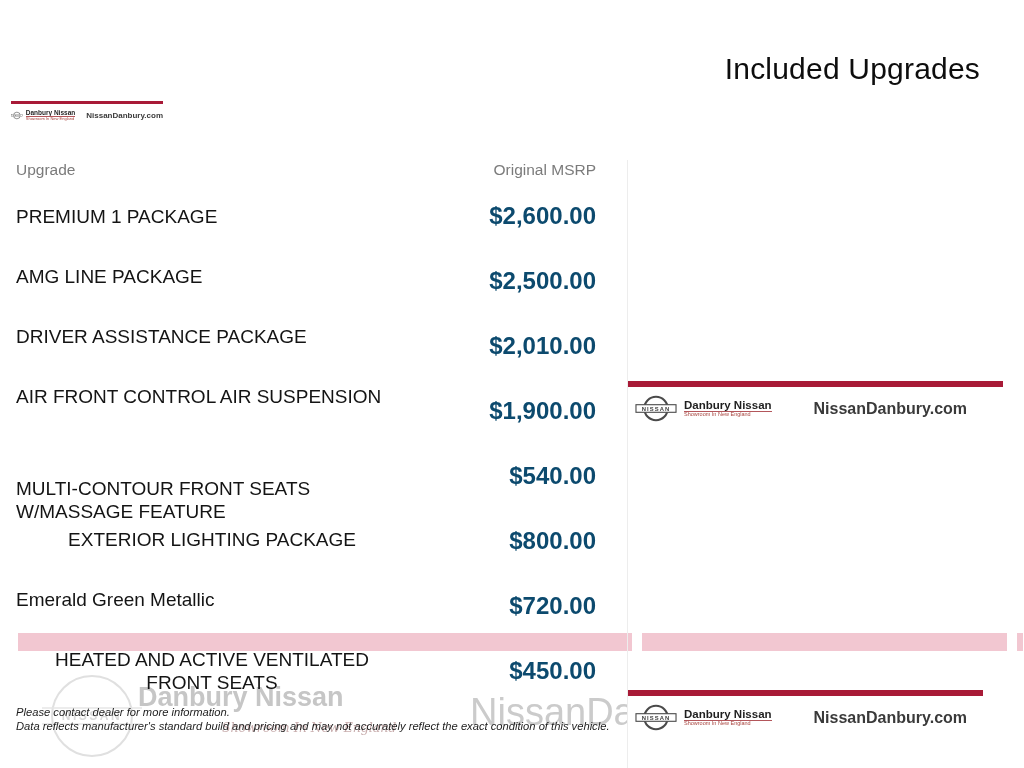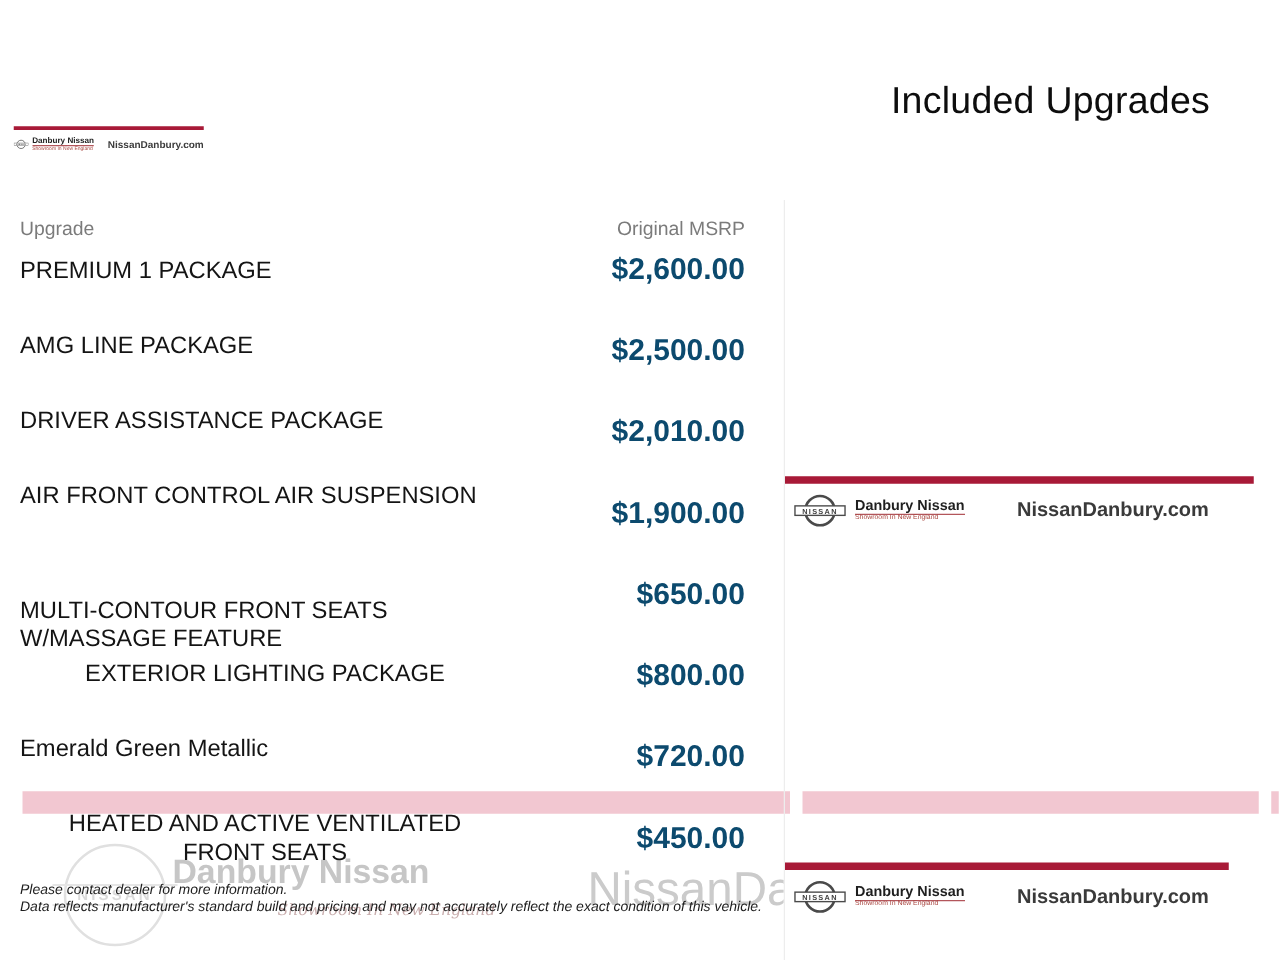--- a/index.html
+++ b/index.html
@@ -2,21 +2,21 @@
 <html><head>
 <meta charset="utf-8">
 <style>
   html,body{margin:0;padding:0;background:#fff;}
   #app{
     position:relative;width:1024px;height:768px;background:#ffffff;
     font-family:"Liberation Sans", sans-serif;overflow:hidden;
   }
   
   .page-title{
-    position:absolute;top:48px;right:40px;margin:16px;
+    position:absolute;top:48px;right:40px;margin:4px;
     font-size:30px;font-weight:400;color:#0d0d0d;letter-spacing:.2px;
   }
   
   .logo-block{position:absolute;}
   .logo-rule{background:#a81a37;width:100%;}
   .logo-row{display:flex;align-items:center;}
   .name-stack{display:flex;flex-direction:column;line-height:1.05;}
   .dealer-name{font-weight:700;color:#1f1f1f;white-space:nowrap;}
   .dealer-tagline{color:#a8453f;border-top:1px solid #b3565b;white-space:nowrap;}
   .site-text{font-weight:700;color:#3b3b3b;white-space:nowrap;}
@@ -32,21 +32,21 @@
   .logo-lg{left:628px;width:375px;}
   .logo-lg .logo-rule{height:6px;margin-bottom:7px;}
   .logo-lg .emblem{width:42px;height:29px;margin-left:7px;}
   .logo-lg .dealer-name{font-size:11.5px;}
   .logo-lg .dealer-tagline{font-size:5.5px;}
   .logo-lg .name-stack{margin-left:7px;}
   .logo-lg .site-text{font-size:16px;margin-left:42px;color:#3a3a3a;}
   .logo-mid{top:381px;}
   .logo-bot{top:690px;width:355px;}
   
-  .col-head{position:absolute;font-size:15.5px;color:#7b7b7b;margin-top:14px;}
+  .col-head{position:absolute;font-size:15.5px;color:#7b7b7b;}
   .col-head-upgrade{left:16px;top:161px;}
   .col-head-msrp{right:428px;top:161px;}
   .row-label{
     position:absolute;left:16px;width:392px;
     font-size:19px;line-height:23px;color:#141414;white-space:pre-line;
   }
   .row-price{
     position:absolute;right:428px;
     font-size:24px;font-weight:700;color:#0c4a6e;
   }
@@ -137,21 +137,21 @@
     </div>
   
     <div style="display:contents">
       <div class="row-label" style="top: 385px;">AIR FRONT CONTROL AIR SUSPENSION</div>
       <div class="row-price" style="top: 397px;">$1,900.00</div>
     </div>
   
     <div style="display:contents">
       <div class="row-label" style="top: 444px; margin-top: 33px;">MULTI-CONTOUR FRONT SEATS
 W/MASSAGE FEATURE</div>
-      <div class="row-price" style="top: 462px;">$650.00</div>
+      <div class="row-price" style="top: 462px;">$540.00</div>
     </div>
   
     <div style="display:contents">
       <div class="row-label" style="top: 528px; text-align: center;">EXTERIOR LIGHTING PACKAGE</div>
       <div class="row-price" style="top: 527px; text-align: right;">$800.00</div>
     </div>
   
     <div style="display:contents">
       <div class="row-label" style="top: 588px;">Emerald Green Metallic</div>
       <div class="row-price" style="top: 592px;">$720.00</div>

